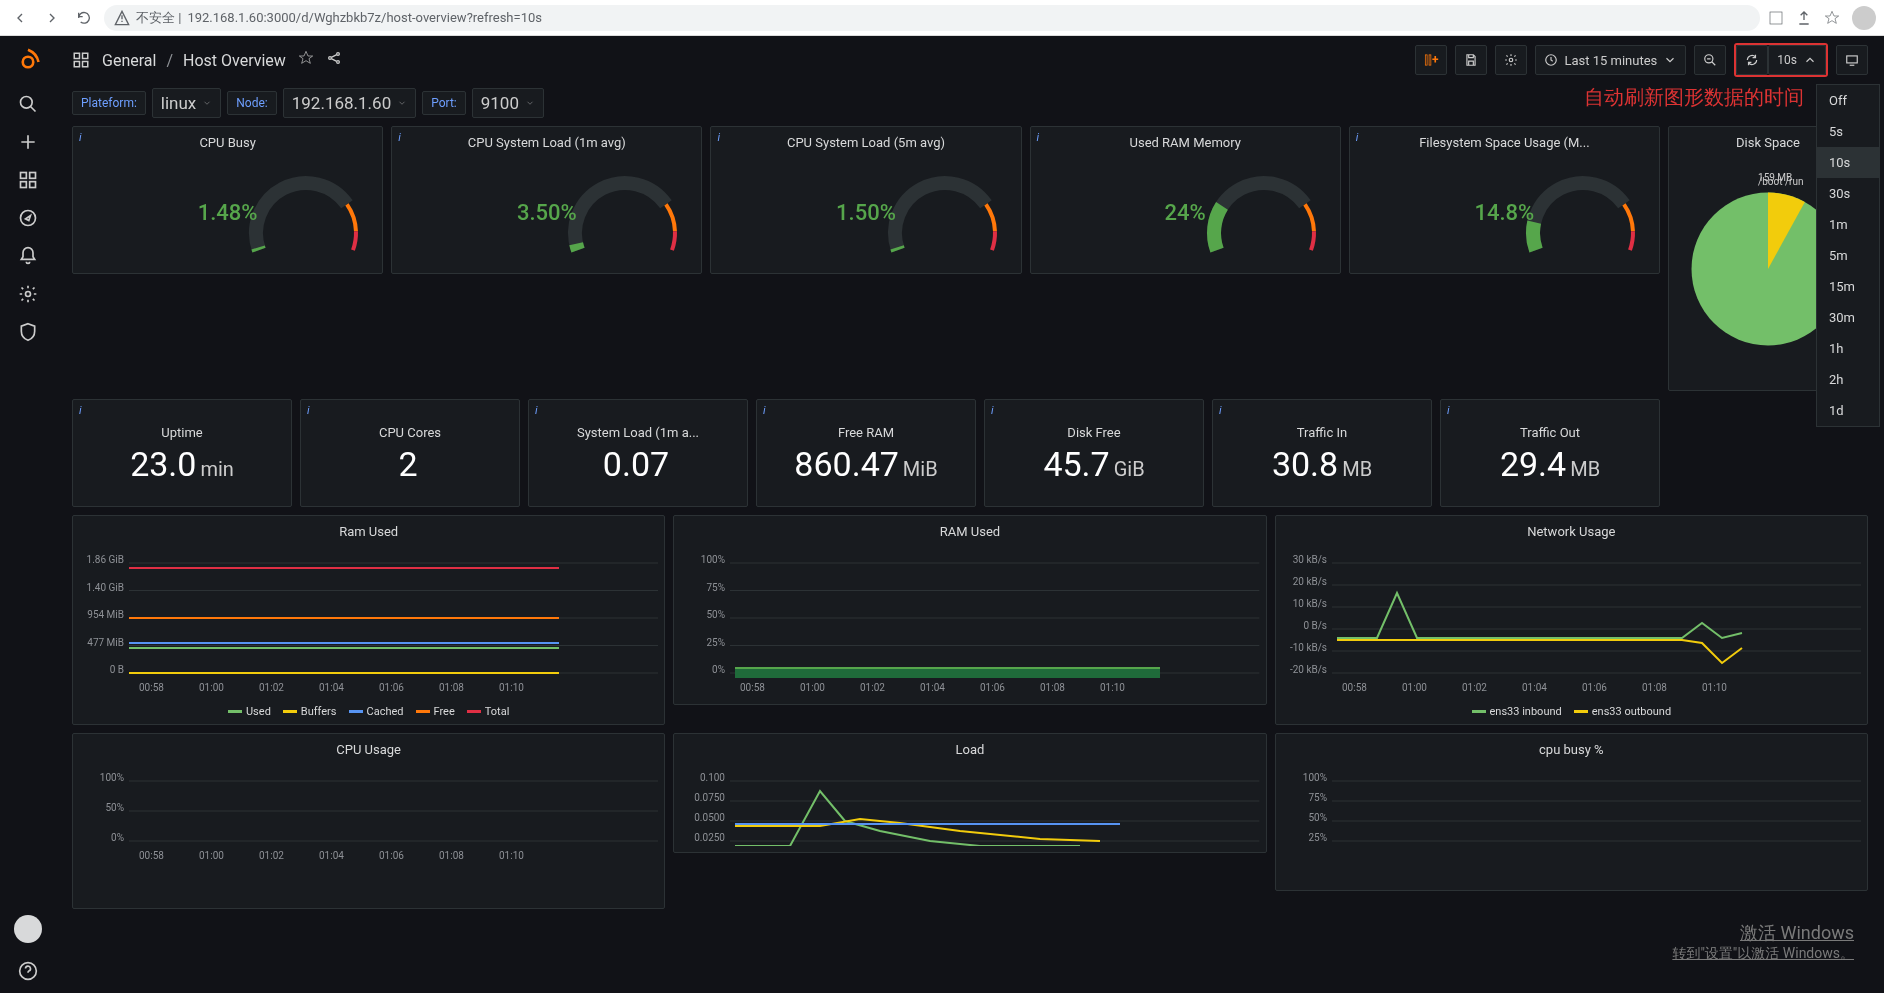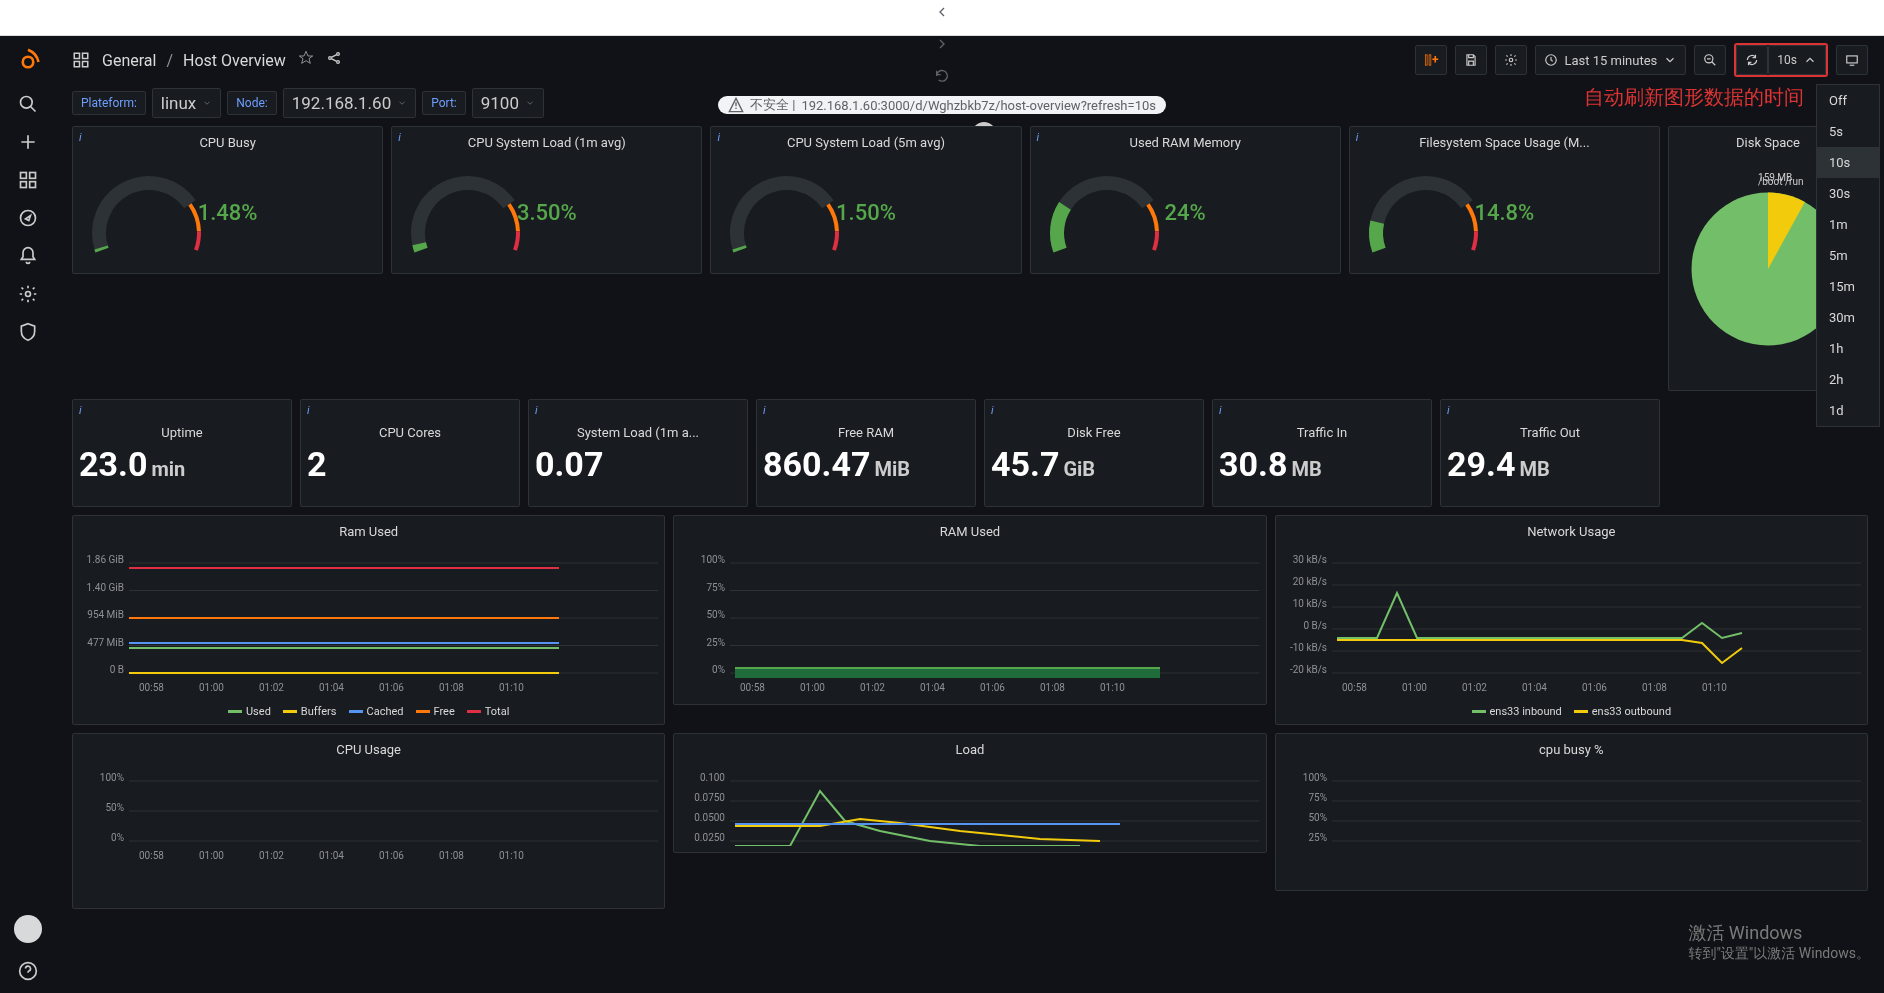--- a/index.html
+++ b/index.html
@@ -1,17 +1,17 @@
 <!DOCTYPE html>
 <html><head>
 <meta charset="utf-8">
 <style>
 * { margin:0; padding:0; box-sizing:border-box; font-family:-apple-system,BlinkMacSystemFont,"Segoe UI",Roboto,sans-serif; }
 body { background:#f1f3f4; overflow:hidden; }
-.browser-bar { height:36px; background:#fff; display:flex; align-items:center; padding:0 8px; gap:8px; border-bottom:1px solid #ddd;flex-direction:column; }
+.browser-bar { height:36px; background:#fff; display:flex; align-items:center; padding:0 8px; gap:8px; border-bottom:1px solid #ddd; }
 .browser-bar svg { width:16px; height:16px; fill:#5f6368; }
 .nav-btn { padding:4px; cursor:pointer; display:flex; }
 .url-bar { flex:1; height:26px; background:#f1f3f4; border-radius:14px; display:flex; align-items:center; padding:0 10px; font-size:13px; color:#5f6368; gap:6px; }
 .url-text { flex:1; }
 .browser-right { display:flex; gap:12px; align-items:center; }
 .avatar-circle { width:24px; height:24px; border-radius:50%; background:#ccc; }
 
 .app { display:flex; height:calc(100vh - 36px); background:#111217; }
 .sidebar { width:56px; background:#111217; display:flex; flex-direction:column; align-items:center; padding-top:12px; gap:18px; }
 .sidebar .logo { width:28px; height:28px; }
@@ -38,35 +38,35 @@
 .varrow { display:flex; gap:6px; padding:4px 16px 8px; align-items:center; }
 .var-label { background:#181b1f; border:1px solid #2c3235; padding:4px 8px; font-size:12px; color:#6e9fff; border-radius:2px; }
 .var-sel { background:#181b1f; border:1px solid #2c3235; padding:4px 8px; font-size:17px; color:#ccc; border-radius:2px; display:flex; gap:6px; align-items:center; }
 
 .grid { flex:1; overflow:auto; padding:0 16px 16px; }
 .row { display:flex; gap:8px; margin-bottom:8px; }
 .panel { background:#181b1f; border:1px solid #2c3235; border-radius:2px; position:relative; padding:6px; display:flex; flex-direction:column; }
 .panel .info-i { position:absolute; left:6px; top:4px; color:#6e9fff; font-size:11px; font-style:italic; }
 .panel-title { text-align:center; font-size:13px; color:#d8d9da; padding:2px 0 4px; }
 .gauge-panel { flex:1; height:148px; }
-.gauge-wrap { display:flex; align-items:center; justify-content:flex-start; flex:1; }
+.gauge-wrap { display:flex; align-items:center; justify-content:flex-end; flex:1; }
 .gauge-val { position:absolute; top:58%; left:50%; transform:translate(-50%,-50%); font-size:22px; font-weight:500; color:#56a64b; }
 .stat-panel { flex:1; height:108px; justify-content:center; }
-.stat-big { text-align:left; font-size:34px; font-weight:700; color:#fff; }
+.stat-big { text-align:center; font-size:34px; font-weight:400; color:#fff; }
 .stat-big .unit { font-size:20px; color:#ccc; margin-left:4px; }
 .chart-panel { flex:1; }
 .chart-svg { width:100%; }
 .legend { display:flex; gap:12px; justify-content:center; font-size:11px; padding-top:4px; flex-wrap:wrap; }
 .legend span { display:flex; align-items:center; gap:4px; }
 .legend i { width:14px; height:3px; display:inline-block; }
 .axis-text { fill:#8e9196; font-size:10px; }
 .pie-panel { flex:0 0 200px; height:265px; }
 .pie-wrap { display:flex; align-items:center; justify-content:center; flex:1; position:relative; }
 
-.winact { position:absolute; right:14px; bottom:30px; color:#7a7a7a; font-size:14px; text-align:left; pointer-events:none; }
+.winact { position:absolute; right:30px; bottom:30px; color:#7a7a7a; font-size:14px; text-align:right; pointer-events:none;text-decoration:underline; }
 .winact .t { font-size:18px; }
 </style>
 </head>
 <body>
 
 <div class="browser-bar">
   <div class="nav-btn">
       <svg viewBox="0 0 24 24">
         <path d="M15 6l-6 6 6 6" stroke="#5f6368" stroke-width="2" fill="none"></path>
       </svg>

